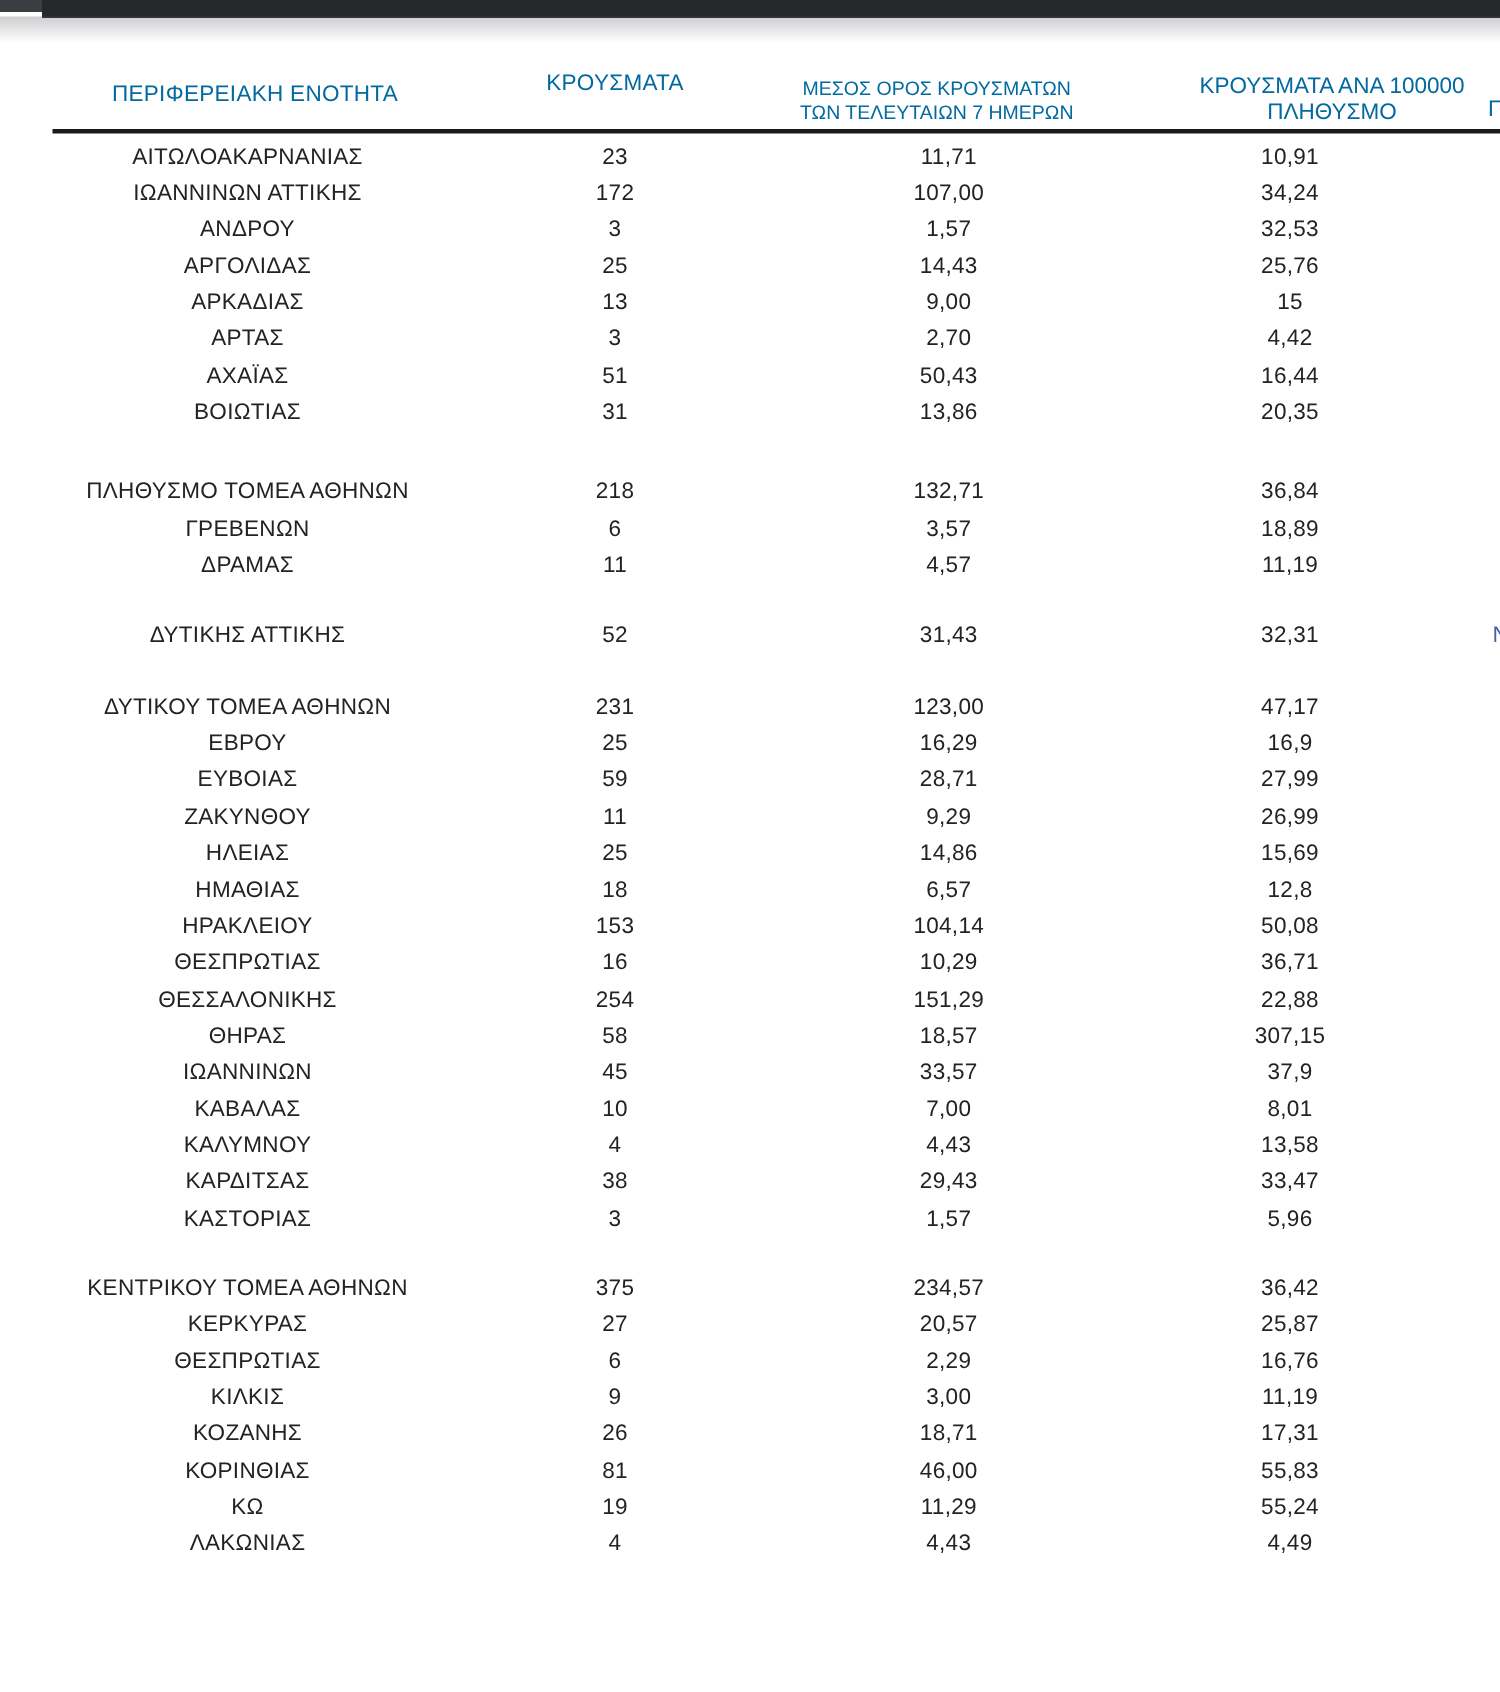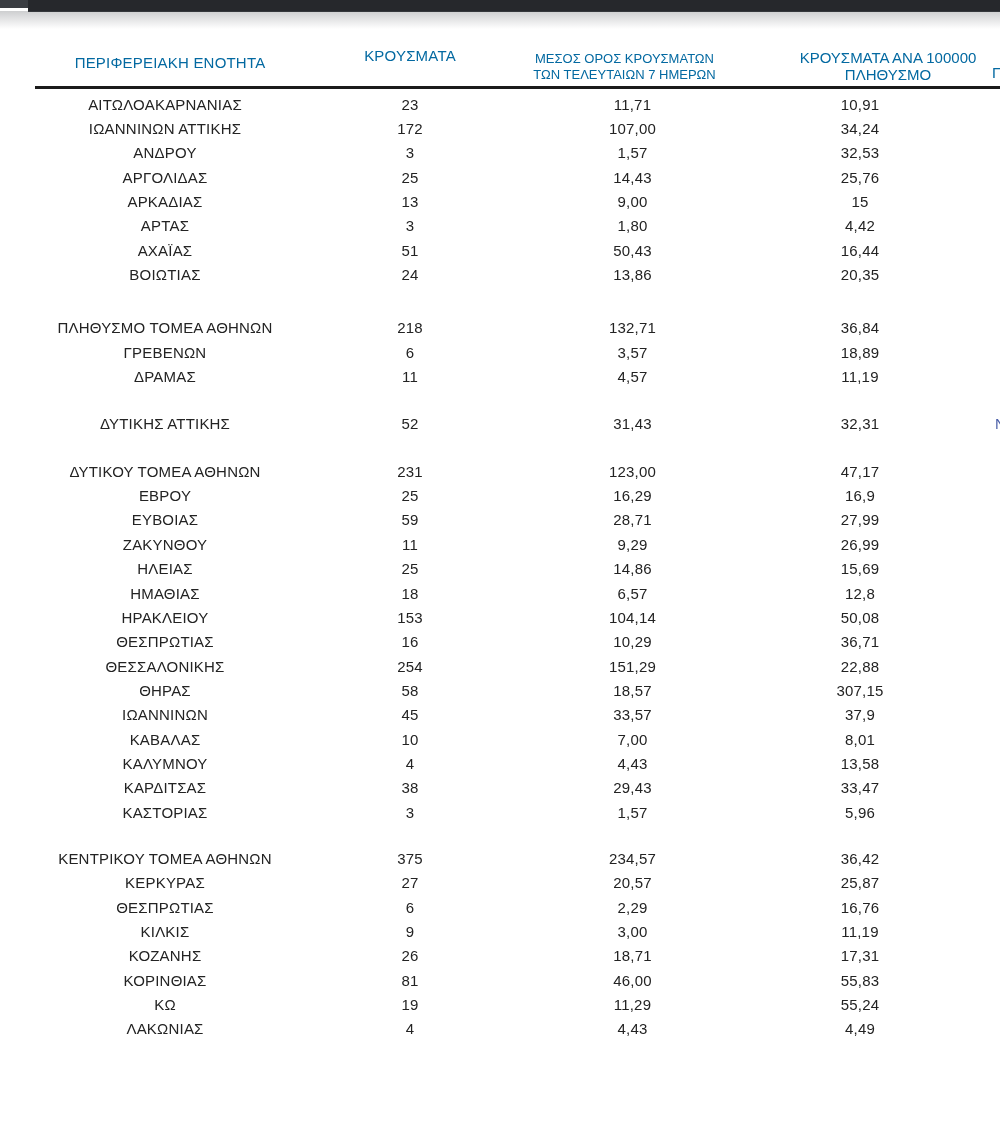--- a/index.html
+++ b/index.html
@@ -114,34 +114,34 @@
       <div class="trow">
         <div class="cell c1">ΑΡΚΑΔΙΑΣ</div>
         <div class="cell c2">13</div>
         <div class="cell c3">9,00</div>
         <div class="cell c4">15</div>
         <div class="cell c5"></div>
       </div>
       <div class="trow">
         <div class="cell c1">ΑΡΤΑΣ</div>
         <div class="cell c2">3</div>
-        <div class="cell c3">1,80</div>
+        <div class="cell c3">2,70</div>
         <div class="cell c4">4,42</div>
         <div class="cell c5"></div>
       </div>
       <div class="trow">
         <div class="cell c1">ΑΧΑΪΑΣ</div>
         <div class="cell c2">51</div>
         <div class="cell c3">50,43</div>
         <div class="cell c4">16,44</div>
         <div class="cell c5"></div>
       </div>
       <div class="trow">
         <div class="cell c1">ΒΟΙΩΤΙΑΣ</div>
-        <div class="cell c2">24</div>
+        <div class="cell c2">31</div>
         <div class="cell c3">13,86</div>
         <div class="cell c4">20,35</div>
         <div class="cell c5"></div>
       </div>
       <div class="spacer" style="height: 29px;"></div>
       <div class="trow">
         <div class="cell c1">ΠΛΗΘΥΣΜΟ ΤΟΜΕΑ ΑΘΗΝΩΝ</div>
         <div class="cell c2">218</div>
         <div class="cell c3">132,71</div>
         <div class="cell c4">36,84</div>

